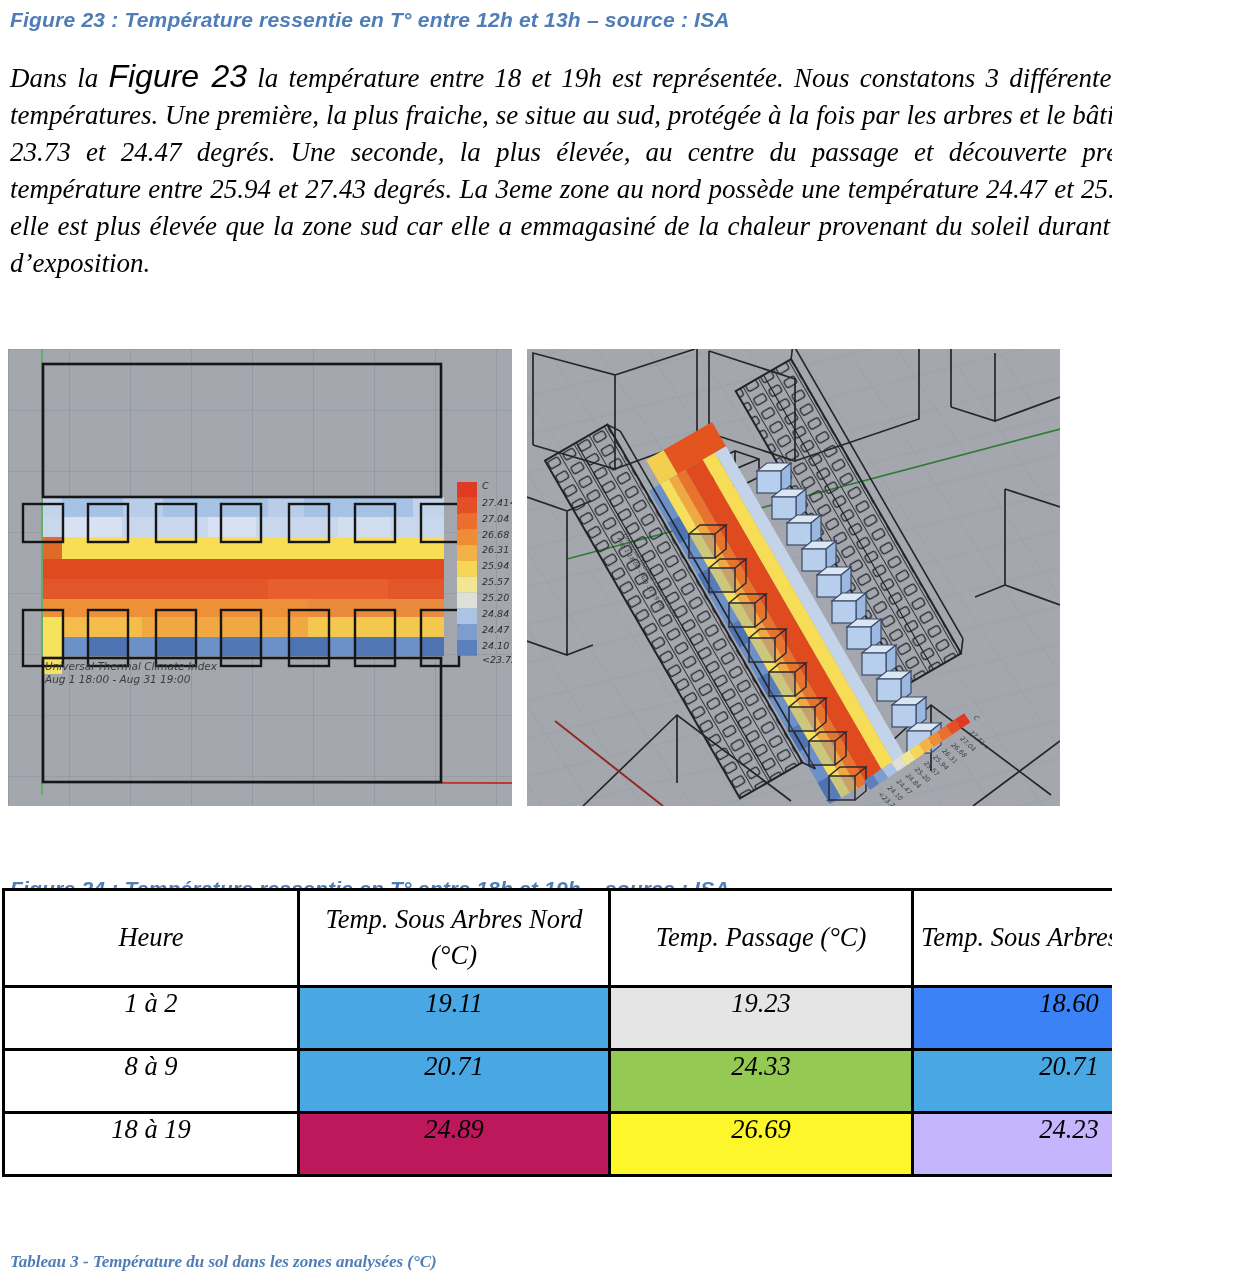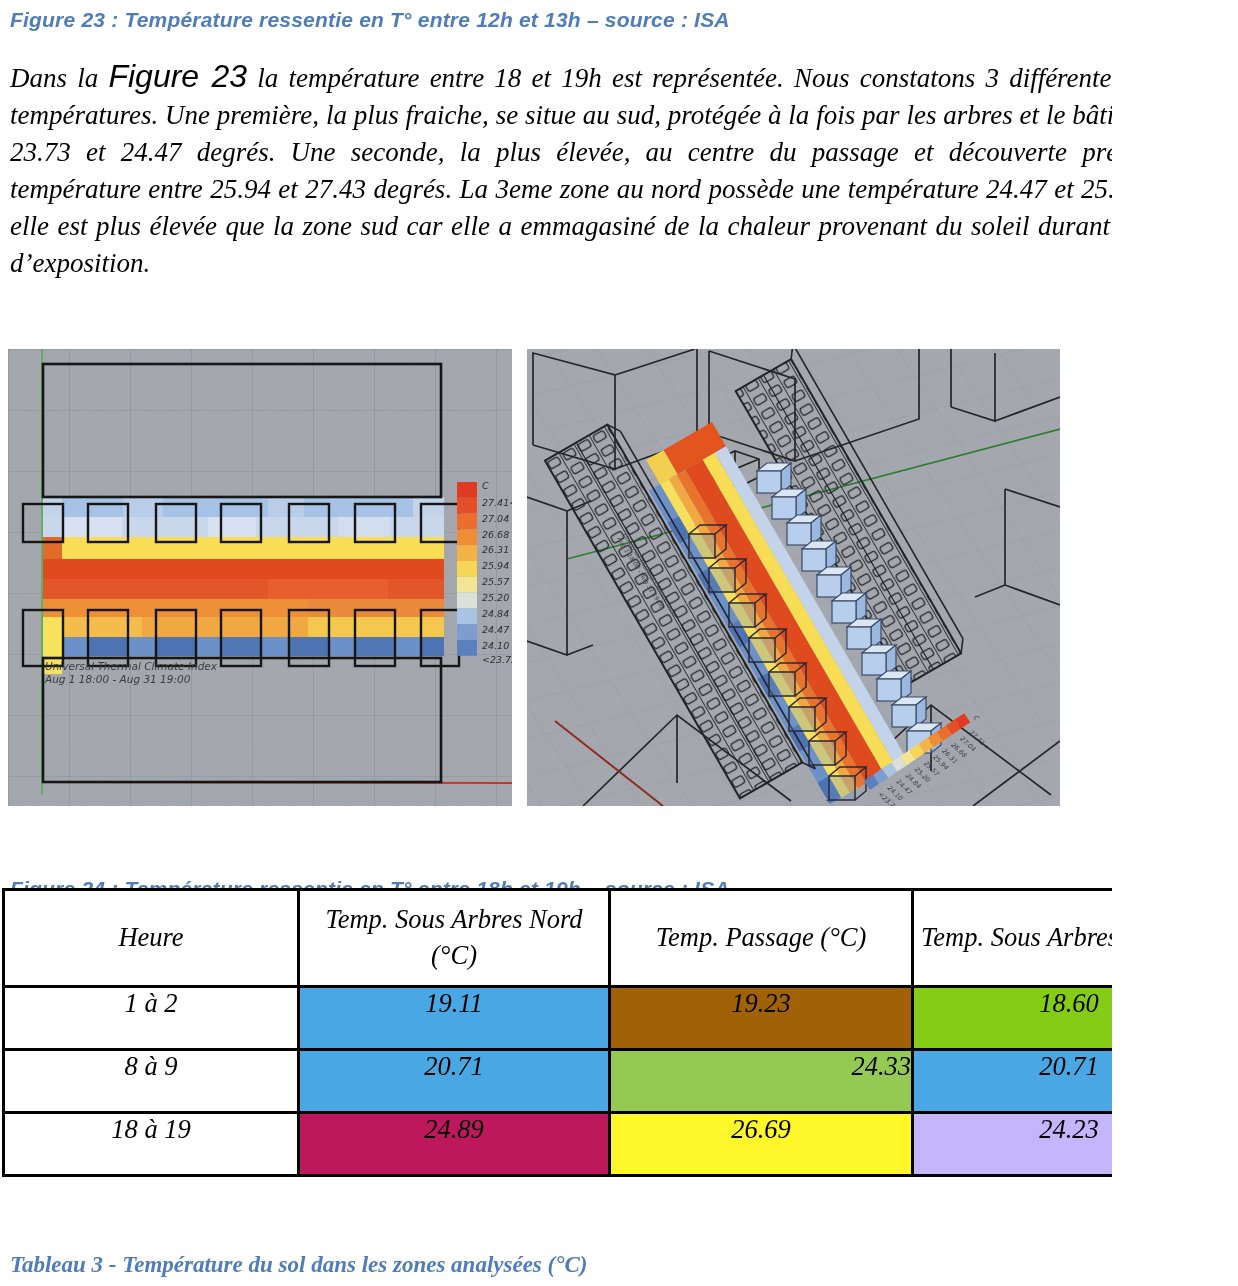--- a/index.html
+++ b/index.html
@@ -16,21 +16,21 @@
   #fig-left{left:8px;}
   #fig-right{left:527px;}
   table.temp{position:absolute;top:888px;left:2px;border-collapse:collapse;table-layout:fixed;
         width:1222px;font-size:26.5px;}
   table.temp th, table.temp td{border:3px solid #000;text-align:center;font-weight:normal;
         padding:0;}
   table.temp th{height:94px;vertical-align:middle;line-height:1.35;background:#fff;}
   table.temp td{height:60px;vertical-align:top;}
   col.c1{width:295px;} col.c2{width:311px;} col.c3{width:303px;} col.c4{width:313px;}
   #tab-caption{position:absolute;top:1252px;left:10px;font-family:"Liberation Serif",serif;
-        font-weight:bold;font-size:23px;color:#4e7db8;}
+        font-weight:bold;font-size:17px;color:#4e7db8;}
   #anchor-handle{position:absolute;top:1250px;left:1218px;width:10px;height:10px;
         border:2px solid #9b9b9b;background:#fff;border-radius:1px;}
   svg text{font-family:"DejaVu Sans",sans-serif;}
 </style>
 </head>
 <body>
 
 <div class="page">
 
   <div id="cap23" class="fig-caption">Figure 23 : Température ressentie en T° entre 12h et 13h – source : ISA</div>
@@ -383,27 +383,27 @@
         <th>Heure</th>
         <th>Temp. Sous Arbres Nord (°C)</th>
         <th>Temp. Passage (°C)</th>
         <th>Temp. Sous Arbres Sud (°C)</th>
       </tr>
     </thead>
     <tbody>
       <tr>
         <td>1 à 2</td>
         <td style="background: rgb(73, 168, 228);">19.11</td>
-        <td style="background: #a16207;">19.23</td>
-        <td style="background: #84cc16;">18.60</td>
+        <td style="background: #e5e5e5;">19.23</td>
+        <td style="background: #3b82f6;">18.60</td>
       </tr>
       <tr>
         <td>8 à 9</td>
         <td style="background: rgb(73, 168, 228);">20.71</td>
-        <td style="background: rgb(148, 201, 84); text-align: right;">24.33</td>
+        <td style="background: rgb(148, 201, 84);">24.33</td>
         <td style="background: rgb(73, 168, 228);">20.71</td>
       </tr>
       <tr>
         <td>18 à 19</td>
         <td style="background: #be185d;">24.89</td>
         <td style="background: rgb(253, 246, 43);">26.69</td>
         <td style="background: #c4b5fd;">24.23</td>
       </tr>
     </tbody>
   </table>

